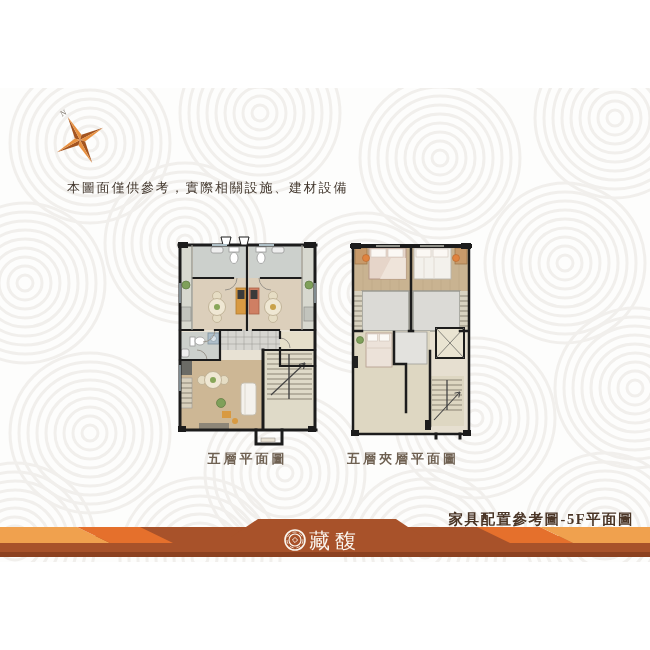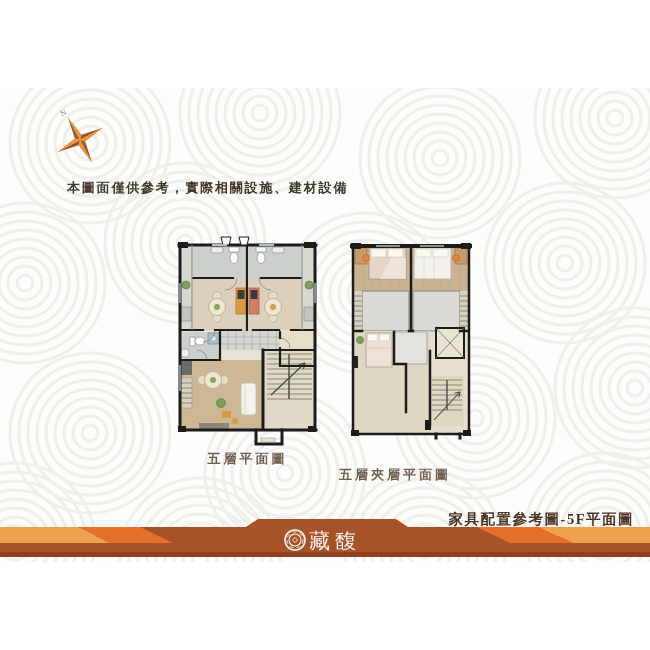--- a/index.html
+++ b/index.html
@@ -2,28 +2,28 @@
 <html><head>
 <meta charset="utf-8">
 <style>
   html,body{margin:0;padding:0;}
   body{width:650px;height:650px;position:relative;background:#ffffff;overflow:hidden;
        font-family:"Liberation Serif", serif;}
   .content{position:absolute;left:0;top:88px;width:650px;height:474px;background:#fdfdfc;overflow:hidden;}
   .bg-pattern{position:absolute;left:0;top:0;}
   .compass{position:absolute;left:50px;top:102px;}
   .disclaimer{position:absolute;left:67px;top:176px;width:320px;
-      font-size:13px;font-weight:bold;color:#41362c;letter-spacing:1.8px;line-height:23px;}
+      font-size:13px;font-weight:normal;color:#41362c;letter-spacing:1.8px;line-height:23px;}
   .plan{position:absolute;}
   .plan-left{left:175px;top:233px;}
   .plan-right{left:348px;top:236px;}
   .caption{position:absolute;top:450px;text-align:center;
       font-size:13px;font-weight:bold;color:#6f6152;letter-spacing:3px;}
   .caption-left{left:175px;width:145px;}
-  .caption-right{left:332px;width:126px;margin-top:16px;}
+  .caption-right{left:340px;width:126px;}
   .footer-title{position:absolute;right:16px;top:510px;width:300px;text-align:right;
       font-size:14.5px;font-weight:bold;color:#4a3526;letter-spacing:1.5px;}
   .footer-bar{position:absolute;left:0;top:516px;}
   svg{display:block;}
   .wall{stroke:#1c1c1c;fill:none;stroke-linecap:square;}
   .thin{stroke:#8f8f88;fill:none;}
   .arc{stroke:#9a958c;fill:none;stroke-width:1;}
   .tread{stroke:#8b8474;stroke-width:1;}
 </style>
 </head>

